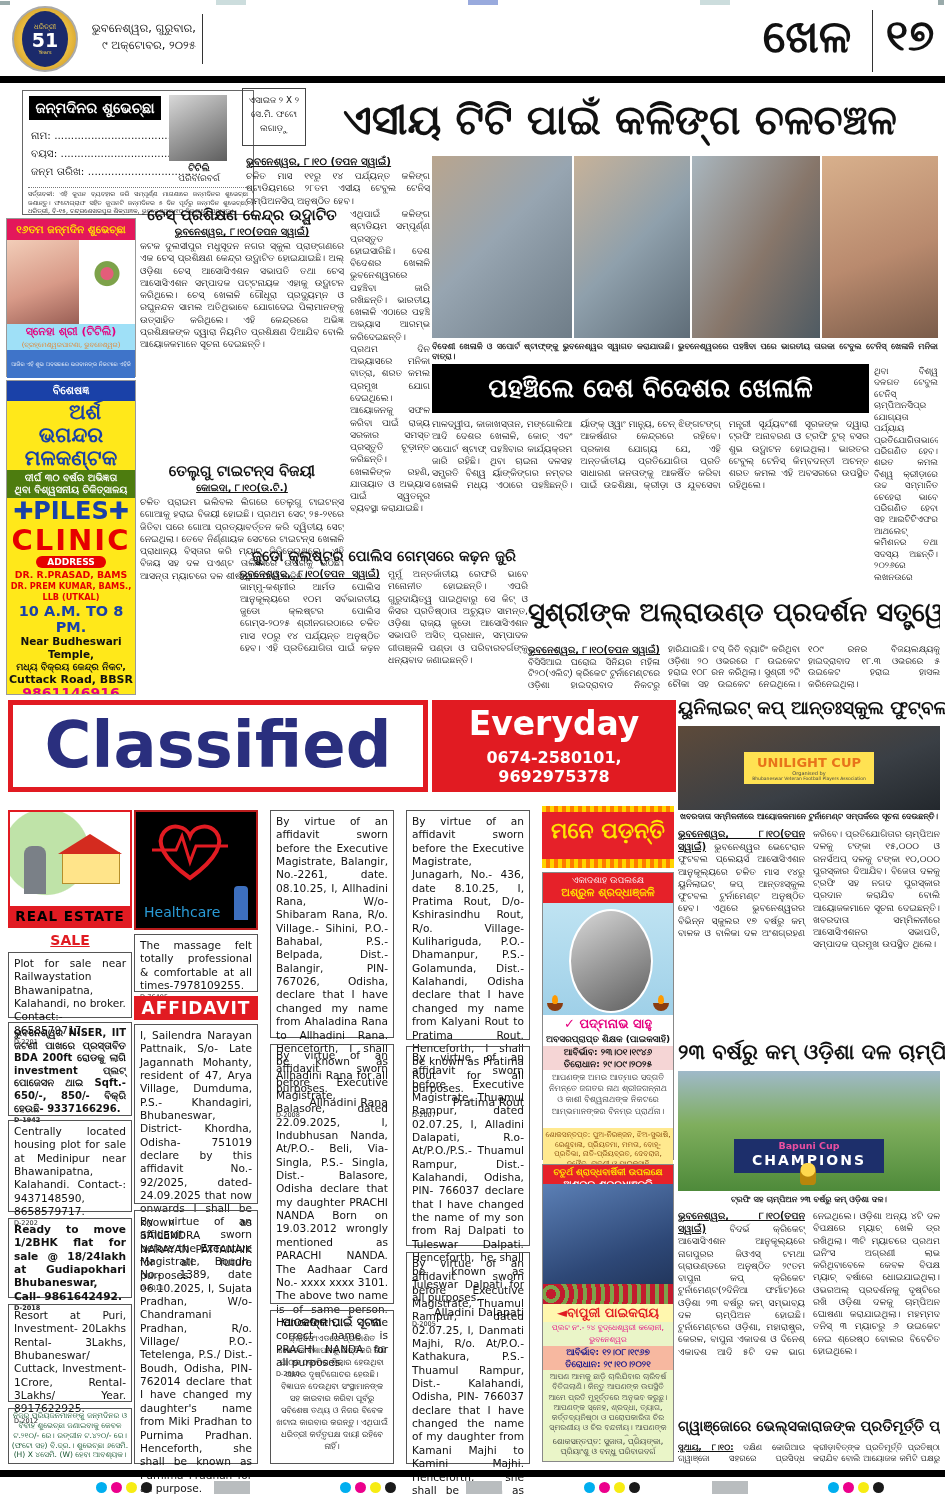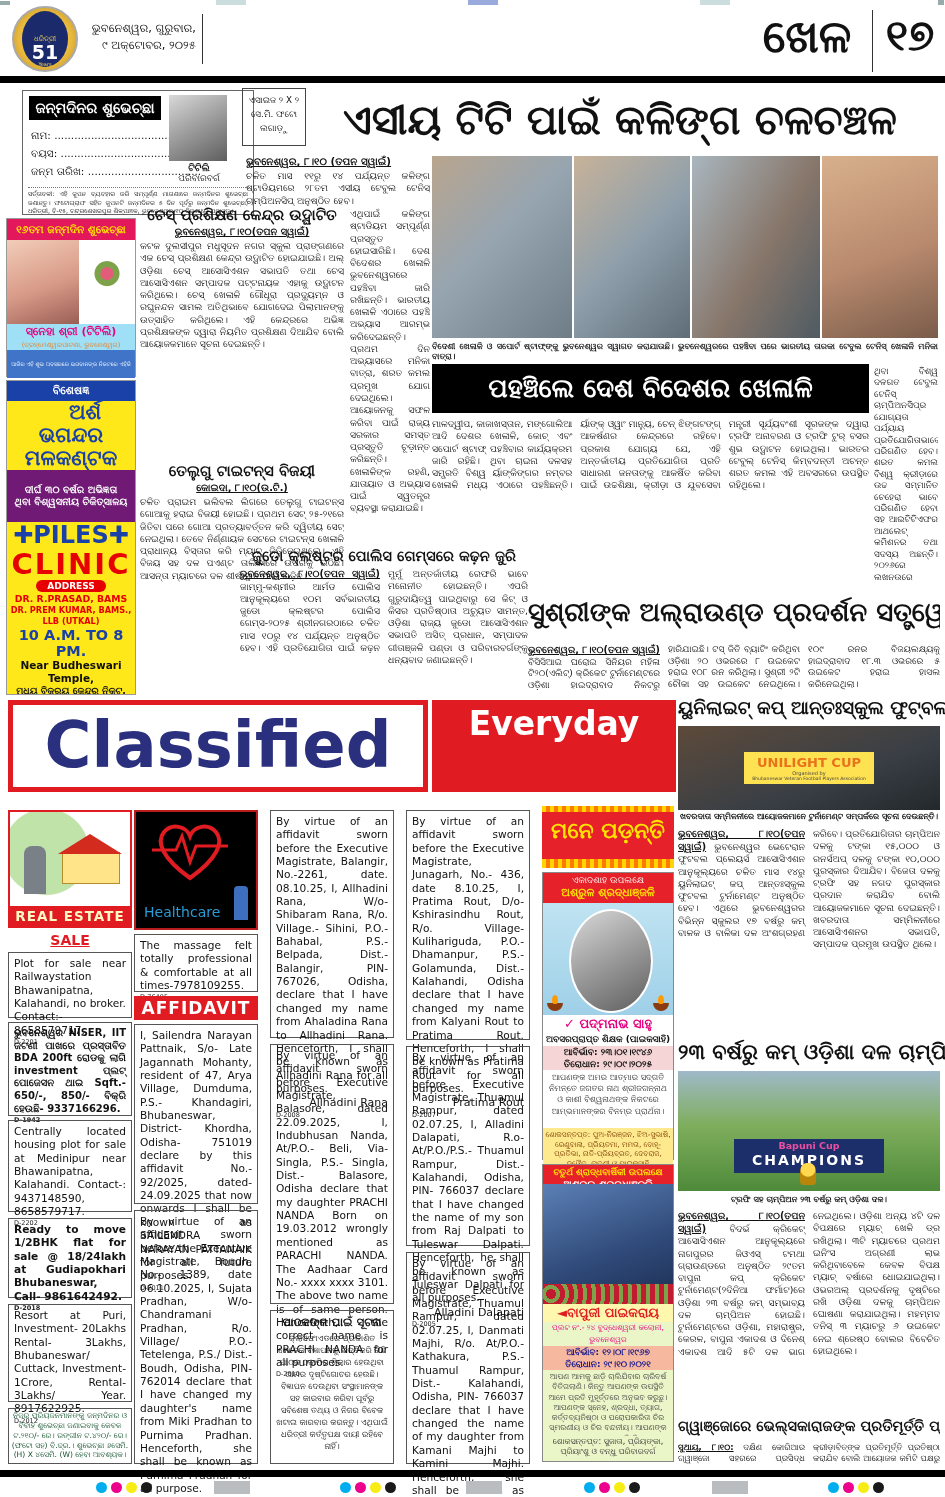--- a/index.html
+++ b/index.html
@@ -28,21 +28,21 @@
 
 <div class="page">
 
   <div class="mark" style="left:0;top:1px;width:10px;height:4px;background:#9aa;"></div>
   <div class="mark" style="left:216px;top:0;width:30px;height:5px;background:#cdd;"></div>
   <div class="mark" style="left:468px;top:0;width:30px;height:5px;background:#9ad;"></div>
   <div class="mark" style="left:700px;top:0;width:30px;height:5px;background:#cdd;"></div>
   <div class="mark" style="left:938px;top:0;width:6px;height:5px;background:#9aa;"></div>
 
   <div class="abs" style="left:12px;top:6px;width:66px;height:66px;border-radius:50%;background:radial-gradient(circle,#f7dd8a 0%,#e8b93c 60%,#b9882a 100%);border:2px solid #aaa;display:flex;align-items:center;justify-content:center;">
-    <div style="width:46px;height:56px;border-radius:50%;background:#1b2a6b;display:flex;flex-direction:column;align-items:center;justify-content:flex-end;line-height:1;">
+    <div style="width:46px;height:56px;border-radius:50%;background:#1b2a6b;display:flex;flex-direction:column;align-items:center;justify-content:center;line-height:1;">
       <span style="color:#ffd84d;font-size:7px;">ଧରିତ୍ରୀ</span>
       <span style="color:#fff;font-size:19px;font-weight:bold;">51</span>
       <span style="color:#ffd84d;font-size:5px;">Years</span>
     </div>
   </div>
   <div class="abs" style="left:88px;top:20px;width:108px;font-size:11.5px;line-height:1.5;color:#111;text-align:right;">
     <div>ଭୁବନେଶ୍ୱର, ଗୁରୁବାର,</div>
     <div>୯ ଅକ୍ଟୋବର, ୨୦୨୫</div>
   </div>
   <div class="abs" style="left:202px;top:14px;width:0;height:50px;border-left:1.5px solid #333;"></div>
@@ -109,41 +109,42 @@
   <div class="abs jt cols3" style="left:528px;top:644px;width:412px;height:53px;font-size:9px;line-height:1.3;">
     <span class="dl" style="font-size:9.6px;">ଭୁବନେଶ୍ୱର, ୮।୧୦(ତପନ ସ୍ୱାଇଁ)</span>
     <span>ବିସିସିଆଇ ଘରୋଇ ସିନିୟର ମହିଳା ଟି୨୦(ଏଲିଟ୍) କ୍ରିକେଟ ଟୁର୍ନାମେଣ୍ଟରେ ଓଡ଼ିଶା ହାଇଦ୍ରାବାଦ ନିକଟରୁ ହାରିଯାଇଛି। ଟସ୍ ଜିତି ବ୍ୟାଟିଂ କରିଥିବା ଓଡ଼ିଶା ୨୦ ଓଭରରେ ୮ ଉଇକେଟ ହରାଇ ୧୦୮ ରନ କରିଥିଲା। ସୁଶ୍ରୀ ୨ଟି ଚୌକା ସହ ଉଇକେଟ ନେଇଥିଲେ। ୧୦୯ ରନର ବିଜୟଲକ୍ଷ୍ୟକୁ ହାଇଦ୍ରାବାଦ ୧୮.୩ ଓଭରରେ ୫ ଉଇକେଟ ହରାଇ ହାସଲ କରିନେଇଥିଲା।</span>
   </div>
 
   <div class="abs" style="left:8px;top:700px;width:420px;height:92px;background:#fff;border:5px solid #e11b22;">
     <div class="ctr" style="color:#2a2f7e;font-size:64px;font-weight:bold;line-height:80px;">Classified</div>
   </div>
   <div class="abs ctr" style="left:432px;top:700px;width:244px;height:92px;background:#e11b22;color:#fff;">
     <div style="font-size:33px;font-weight:bold;line-height:48px;">Everyday</div>
+    <div style="font-size:16px;font-weight:bold;">0674-2580101, 9692975378</div>
   </div>
 
   <div class="abs ctr" style="left:678px;top:697px;width:262px;height:26px;font-size:18.5px;font-weight:bold;white-space:nowrap;">ୟୁନିଲାଇଟ୍ କପ୍ ଆନ୍ତଃସ୍କୁଲ ଫୁଟ୍‌ବଲ ୧୪ରୁ</div>
   <div class="abs" style="left:678px;top:726px;width:262px;height:84px;background:linear-gradient(160deg,#5d4a3a,#3a3f45 60%,#23282d);display:flex;align-items:center;justify-content:center;">
     <div style="background:#ffe252;padding:3px 8px;text-align:center;">
       <div style="color:#e8731a;font-weight:bold;font-size:13px;">UNILIGHT CUP</div>
       <div style="color:#444;font-size:5px;">Organised by</div>
       <div style="color:#444;font-size:4.5px;">Bhubaneswar Veteran Football Players Association</div>
     </div>
   </div>
   <div class="abs ctr" style="left:678px;top:812px;width:262px;font-size:8px;font-weight:bold;">ଖବରଦାତା ସମ୍ମିଳନୀରେ ଆୟୋଜକମାନେ ଟୁର୍ନାମେଣ୍ଟ ସମ୍ପର୍କରେ ସୂଚନା ଦେଉଛନ୍ତି।</div>
   <div class="abs jt body-sm cols2" style="left:678px;top:828px;width:262px;height:206px;">
     <span class="dl" style="font-size:9.6px;">ଭୁବନେଶ୍ୱର, ୮।୧୦(ତପନ ସ୍ୱାଇଁ)</span>
     <span>ଭୁବନେଶ୍ୱର ଭେଟେରାନ ଫୁଟବଲ ପ୍ଲେୟର୍ସ ଆସୋସିଏଶନ ଆନୁକୂଲ୍ୟରେ ଚଳିତ ମାସ ୧୪ରୁ ୟୁନିଲାଇଟ୍ କପ୍ ଆନ୍ତଃସ୍କୁଲ ଫୁଟବଲ ଟୁର୍ନାମେଣ୍ଟ ଅନୁଷ୍ଠିତ ହେବ। ଏଥିରେ ଭୁବନେଶ୍ୱରର ବିଭିନ୍ନ ସ୍କୁଲର ୧୭ ବର୍ଷରୁ କମ୍ ବାଳକ ଓ ବାଳିକା ଦଳ ଅଂଶଗ୍ରହଣ କରିବେ। ପ୍ରତିଯୋଗିତାର ଚାମ୍ପିଅନ ଦଳକୁ ଟଙ୍କା ୧୫,୦୦୦ ଓ ରନର୍ସଅପ୍ ଦଳକୁ ଟଙ୍କା ୧୦,୦୦୦ ପୁରସ୍କାର ଦିଆଯିବ। ବିଜେତା ଦଳକୁ ଟ୍ରଫି ସହ ନଗଦ ପୁରସ୍କାର ପ୍ରଦାନ କରାଯିବ ବୋଲି ଆୟୋଜକମାନେ ସୂଚନା ଦେଇଛନ୍ତି। ଖବରଦାତା ସମ୍ମିଳନୀରେ ଆସୋସିଏଶନର ସଭାପତି, ସମ୍ପାଦକ ପ୍ରମୁଖ ଉପସ୍ଥିତ ଥିଲେ।</span>
   </div>
 
   <div class="abs" style="left:8px;top:810px;width:124px;height:118px;border:2px solid #e11b22;background:radial-gradient(circle at 30% 35%,#bfe3a8 0 38%,#ffffff 39%);">
     <div style="position:absolute;left:52px;top:40px;width:56px;height:30px;background:#ffe48a;border:1px solid #b58e2a;"></div>
     <div style="position:absolute;left:48px;top:22px;width:0;height:0;border-left:32px solid transparent;border-right:32px solid transparent;border-bottom:20px solid #d42b1f;"></div>
     <div style="position:absolute;left:14px;top:34px;width:22px;height:48px;background:#7a8087;border-radius:8px 8px 0 0;"></div>
-    <div class="ctr" style="position:absolute;left:0;bottom:0;width:100%;height:20px;background:#e11b22;color:#fef9c3;font-weight:bold;font-size:13.5px;line-height:20px;letter-spacing:1px;">REAL ESTATE</div>
+    <div class="ctr" style="position:absolute;left:0;bottom:0;width:100%;height:20px;background:#e11b22;color:#000000;font-weight:bold;font-size:13.5px;line-height:20px;letter-spacing:1px;">REAL ESTATE</div>
   </div>
   <div class="abs ctr" style="left:8px;top:932px;width:124px;color:#e11b22;font-size:14px;font-weight:bold;text-decoration:underline;">SALE</div>
   <div class="abs ad-box" style="left:8px;top:952px;width:124px;height:66px;">
     <span>Plot for sale near Railwaystation Bhawanipatna, Kalahandi, no broker. Contact:- 8658579717.</span>
     <span class="ad-id">D-2201</span>
   </div>
   <div class="abs ad-box" style="left:8px;top:1022px;width:124px;height:94px;font-weight:bold;font-size:10px;">
     <span>ଭୁବନେଶ୍ୱର NISER, IIT ଜଟଣୀ ପାଖରେ ପ୍ରସ୍ତାବିତ BDA 200ft ରୋଡକୁ ଲାଗି investment ପ୍ଲଟ୍ ପୋଜେସନ ଥାଇ Sqft.- 650/-, 850/- ବିକ୍ରି ହେଉଛି- 9337166296.</span>
     <span class="ad-id">D-1942</span>
   </div>
@@ -288,21 +289,21 @@
       <span style="color:#fff;font-size:5.6px;line-height:1.3;">ଆଜିର ଏହି ଶୁଭ ଅବସରରେ ଭଗବାନଙ୍କ ନିକଟରେ ଏହିକି ପ୍ରାର୍ଥନା ଯେ, ତୋ'ର ସମସ୍ତ ଇଚ୍ଛା ପୂରଣ ହେଉ ଏବଂ ତୁ ସଫଳତାର ଶୀର୍ଷରେ ପହଞ୍ଚି ଯାଆ।</span>
       <span style="color:#ffe400;font-size:5.6px;line-height:1.3;">ଶୁଭେଚ୍ଛା ସହ- ଅଜା, ଆଈ, ମାମି, ମଉସା, ନାନା, ମାଉସୀ, ମାଇଁ, ବାପା, ବୋଉ, ଭାଇ, ଭଉଣୀ</span>
     </div>
   </div>
 
   <div class="abs" style="left:6px;top:380px;width:130px;height:315px;border:1px solid #999;box-sizing:border-box;display:flex;flex-direction:column;background:#ffe81a;overflow:hidden;">
     <div class="ctr" style="background:#1a41a8;color:#fff;font-size:11px;font-weight:bold;line-height:20px;height:20px;">ବିଶେଷଜ୍ଞ</div>
     <div class="ctr" style="color:#1a41a8;font-size:21px;font-weight:bold;line-height:23px;padding-left:28px;">ଅର୍ଶ</div>
     <div class="ctr" style="color:#1a41a8;font-size:21px;font-weight:bold;line-height:23px;">ଭଗନ୍ଦର</div>
     <div class="ctr" style="color:#1a41a8;font-size:21px;font-weight:bold;line-height:23px;">ମଳକଣ୍ଟକ</div>
-    <div class="ctr" style="background:#701a75;padding:14px 0;">
+    <div class="ctr" style="background:#4d7c0f;padding:2px 0;">
       <div style="color:#fff;font-size:9.8px;font-weight:bold;">ଦୀର୍ଘ ୩୦ ବର୍ଷର ଅଭିଜ୍ଞତା</div>
       <div style="color:#fff;font-size:9.8px;font-weight:bold;">ଥିବା ବିଶ୍ୱସନୀୟ ଚିକିତ୍ସାଳୟ</div>
     </div>
     <div class="ctr" style="color:#1a41a8;font-size:24px;font-weight:bold;line-height:27px;">✚PILES✚</div>
     <div class="ctr" style="color:#e60000;font-size:29px;font-weight:bold;line-height:30px;letter-spacing:2px;">CLINIC</div>
     <div class="ctr" style="background:#e60000;color:#fff;font-size:9px;font-weight:bold;width:70px;margin:1px auto;border-radius:6px;line-height:12px;">ADDRESS</div>
     <div class="ctr" style="color:#e60000;font-size:9.3px;font-weight:bold;line-height:12px;">DR. R.PRASAD, BAMS</div>
     <div class="ctr" style="color:#e60000;font-size:8.2px;font-weight:bold;line-height:11px;">DR. PREM KUMAR, BAMS., LLB (UTKAL)</div>
     <div class="ctr" style="color:#1a41a8;font-size:14.5px;font-weight:bold;line-height:16px;">10 A.M. TO 8 PM.</div>
     <div class="ctr" style="font-size:10.5px;font-weight:bold;line-height:13px;">Near Budheswari Temple,</div>

